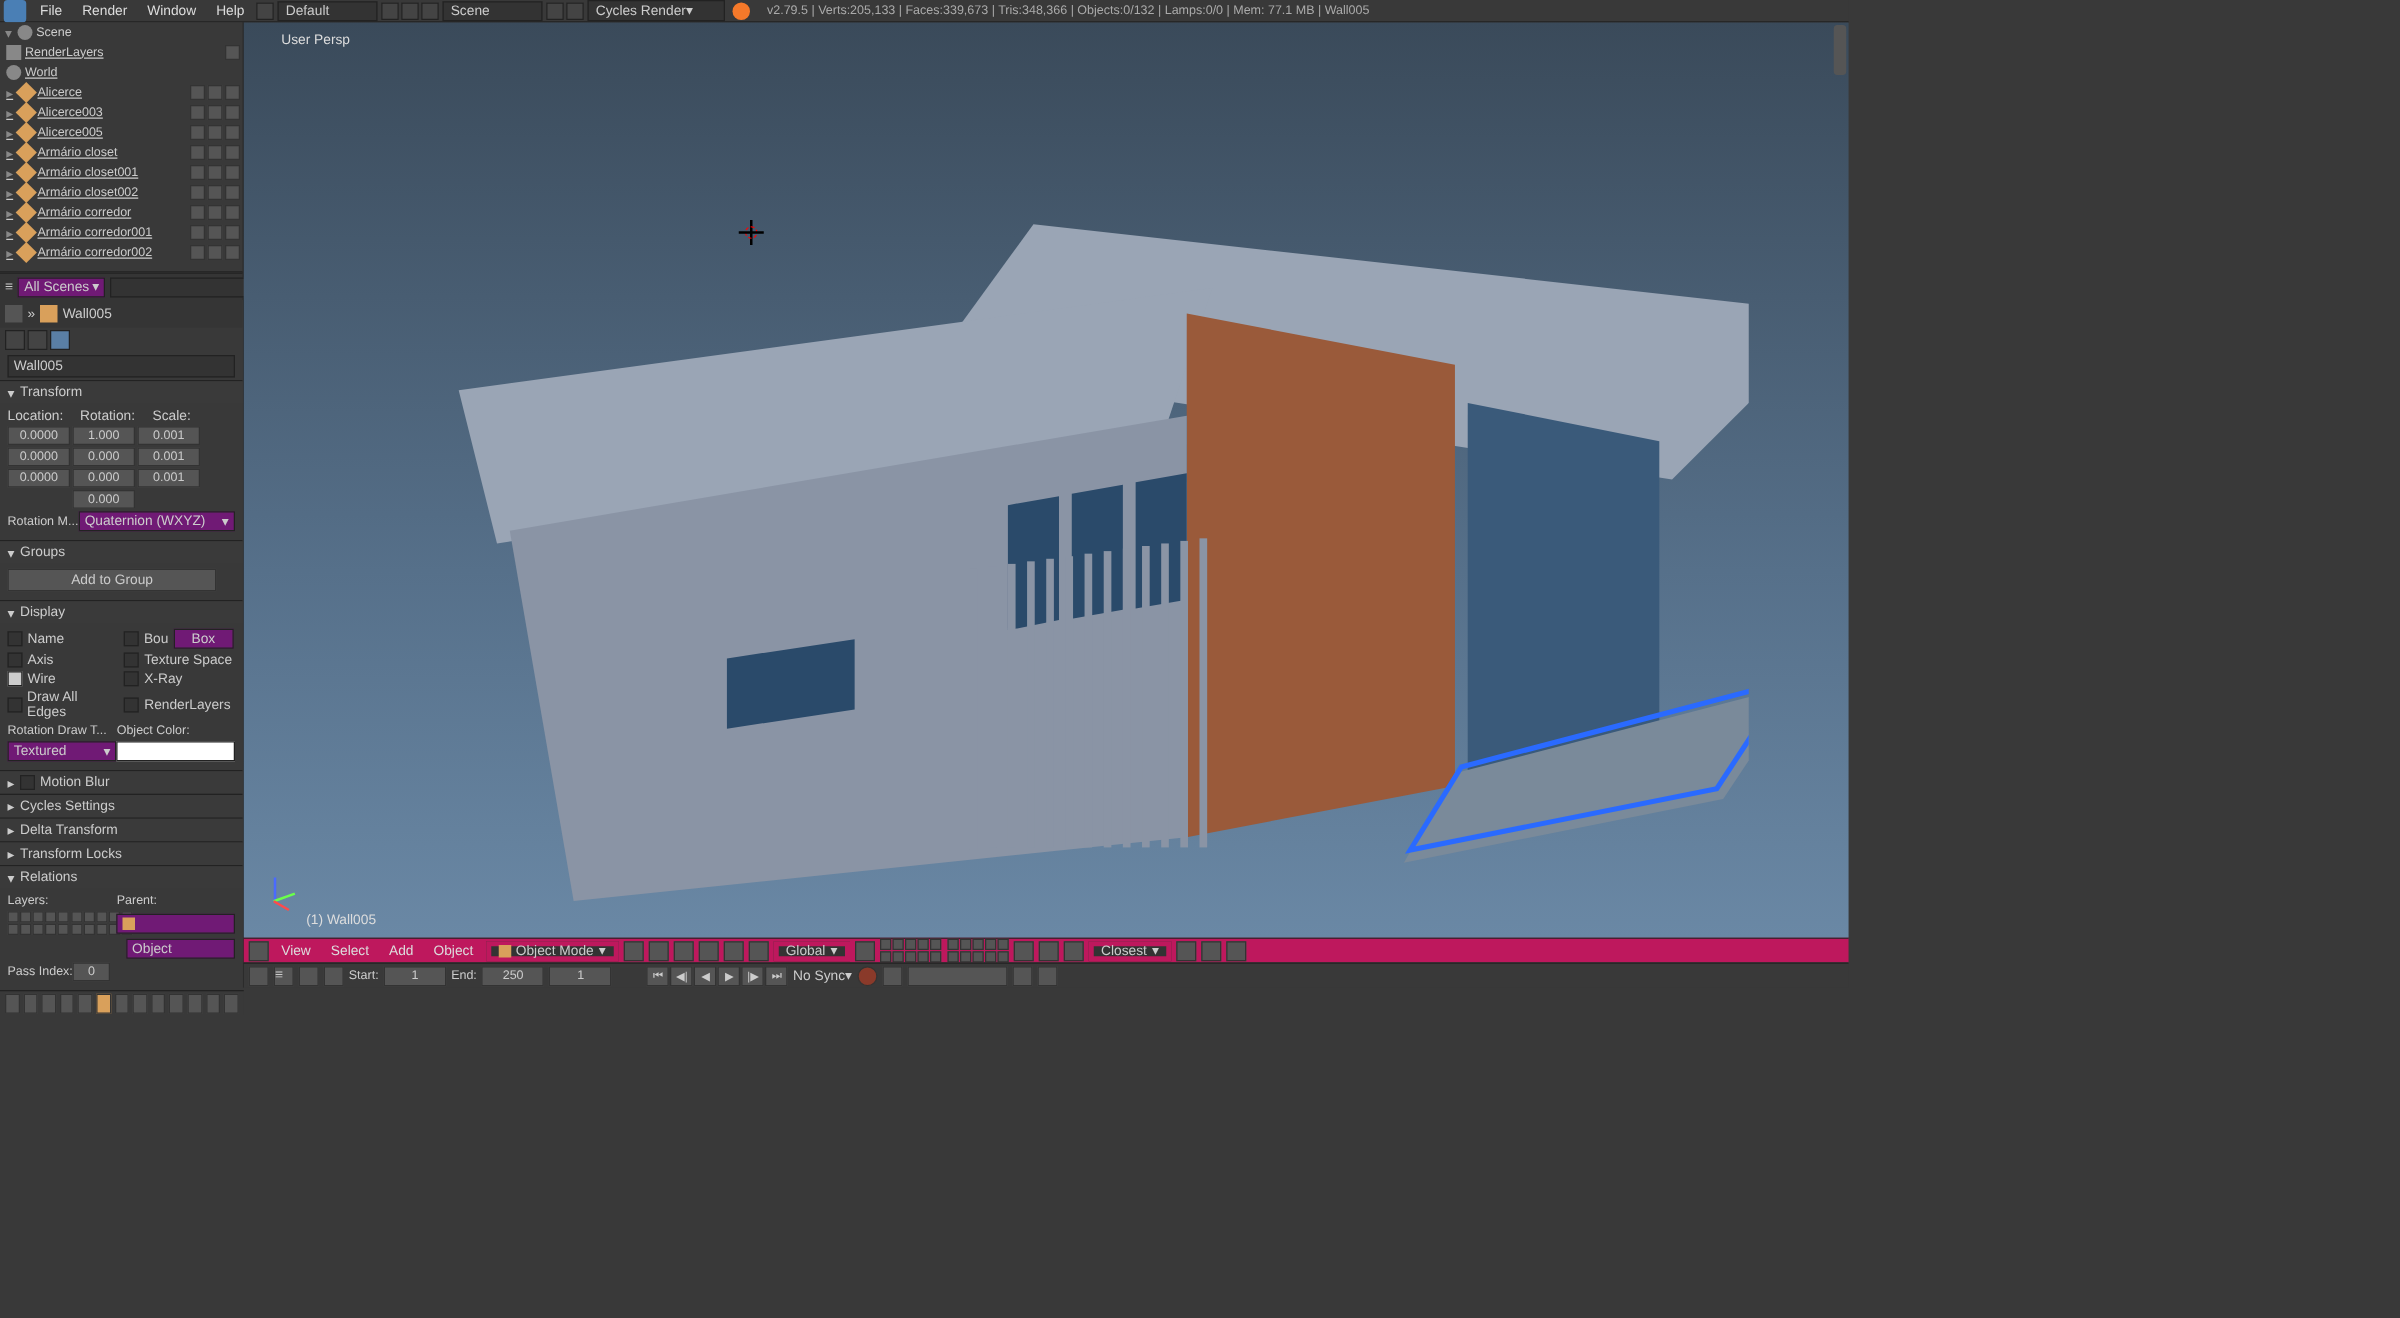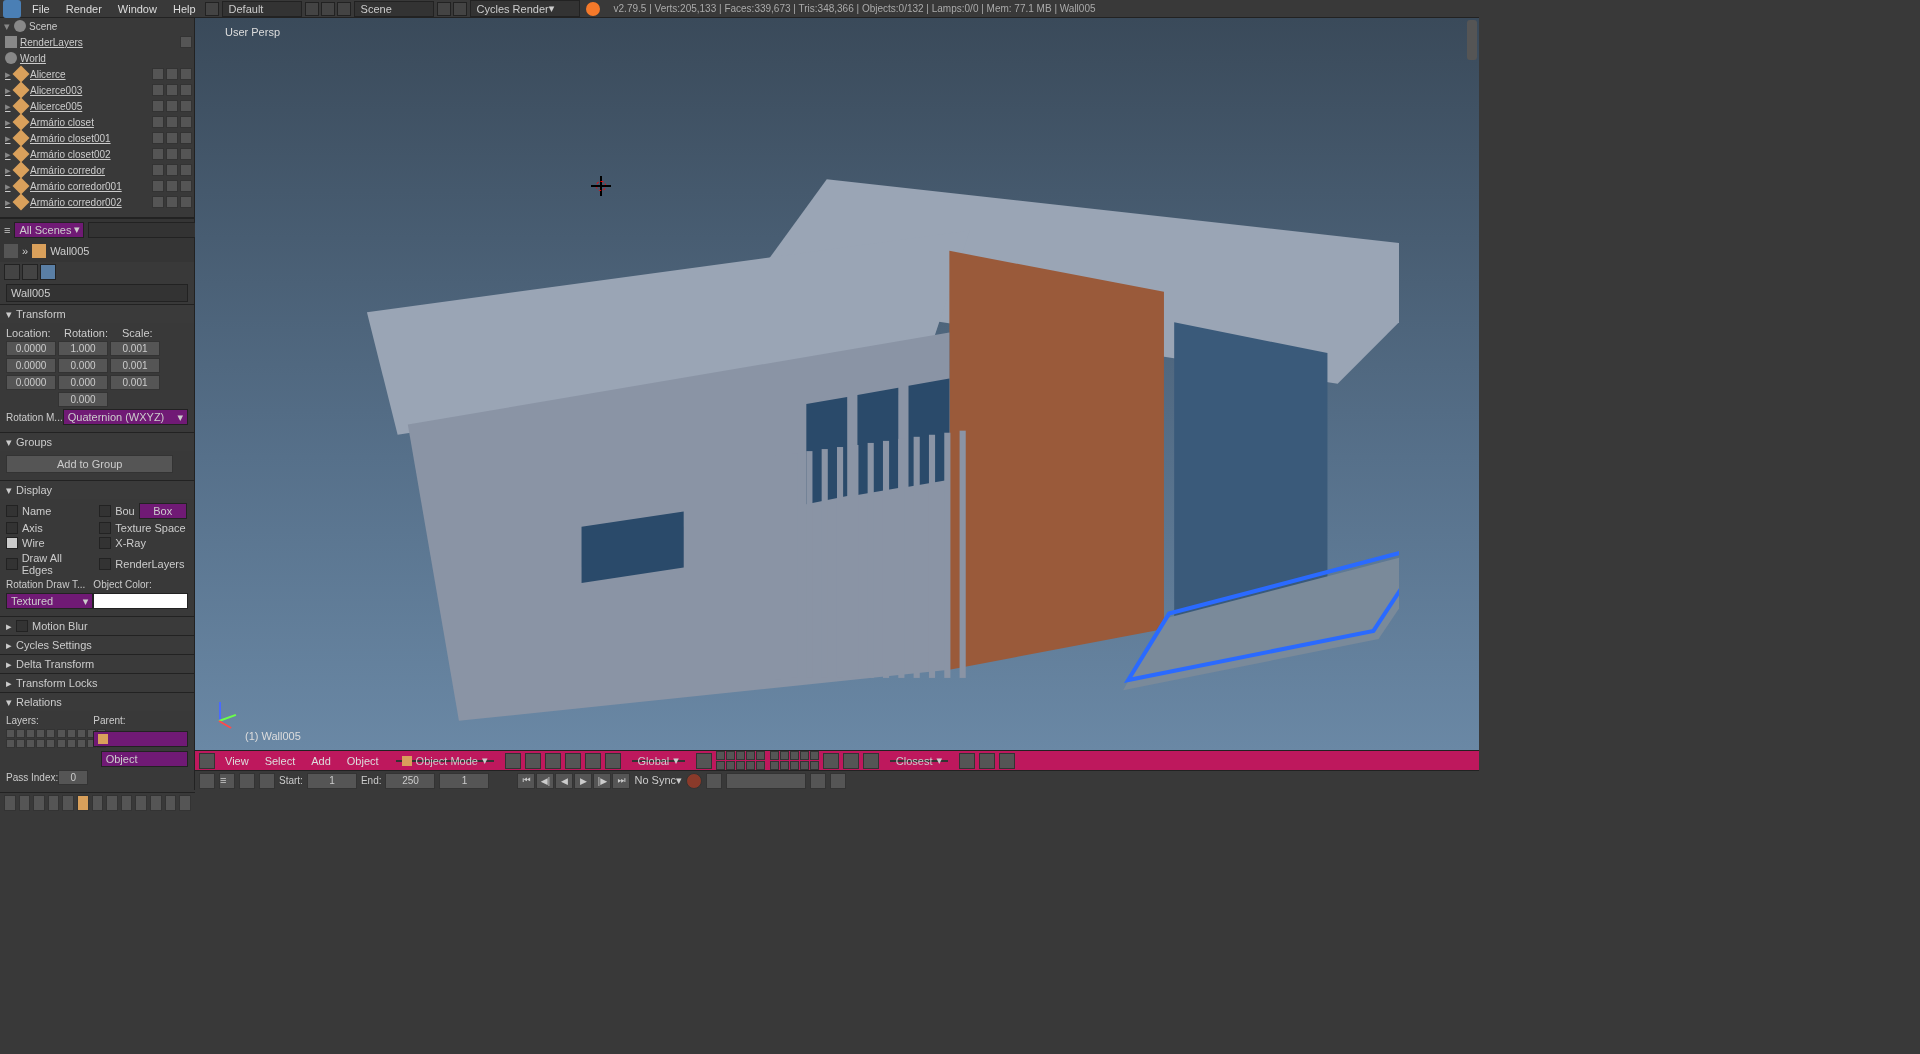--- a/index.html
+++ b/index.html
@@ -78,21 +78,21 @@
 .viewport .cursor3d::before,.viewport .cursor3d::after{content:'';position:absolute;background:#000;}
 .viewport .cursor3d::before{left:9px;top:0;width:2px;height:20px;}
 .viewport .cursor3d::after{top:9px;left:0;height:2px;width:20px;}
 .viewport .cursor3d .ring{position:absolute;top:5px;left:5px;width:10px;height:10px;border:1px dashed #f00;border-radius:50%;}
 .house-placeholder { position:absolute; top:100px; left:80px; right:80px; bottom:60px; }
 .scroll-grip { position:absolute; top:2px; right:2px; width:10px; height:40px; background:#555; border-radius:3px;}
 
 
 .vheader { height:20px; background:#be185d; display:flex; align-items:center; padding:0 4px; gap:4px; border-top:1px solid #222;}
 .vheader .vh-item { padding:0 6px; color:#ddd; cursor:pointer;}
-.vheader .vh-dd { background:#333; border:7px solid #be185d; padding:0 6px; height:16px; display:flex; align-items:center; gap:4px;}
+.vheader .vh-dd { background:#333; border:4px solid #be185d; padding:0 6px; height:16px; display:flex; align-items:center; gap:4px;}
 .vheader .vh-icon { width:16px; height:16px; background:#555; border:1px solid #333;}
 
 
 .timeline { height:20px; background:#393939; display:flex; align-items:center; padding:0 4px; gap:4px; border-top:1px solid #222;}
 .timeline .tl-btn { width:16px; height:16px; background:#555; border:1px solid #333;}
 .timeline .tl-field { width:50px; background:#555; border:1px solid #333; color:#ccc; text-align:center; height:16px; font-size:10px; display:flex; align-items:center; justify-content:center;}
 .timeline .tl-lbl { color:#ccc; font-size:10px;}
 .timeline .play-group { display:flex; gap:1px;}
 .timeline .play-btn { width:18px; height:16px; background:#555; border:1px solid #333; display:flex; align-items:center; justify-content:center; color:#ccc; font-size:9px;}
 

